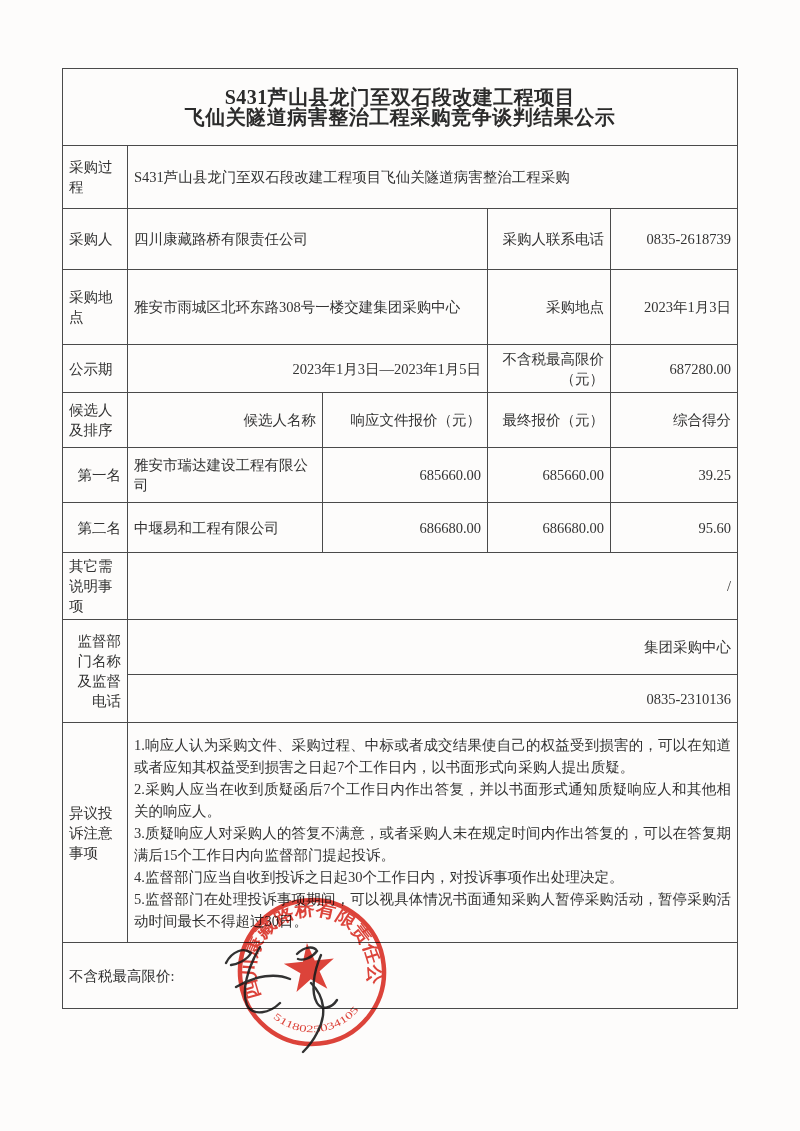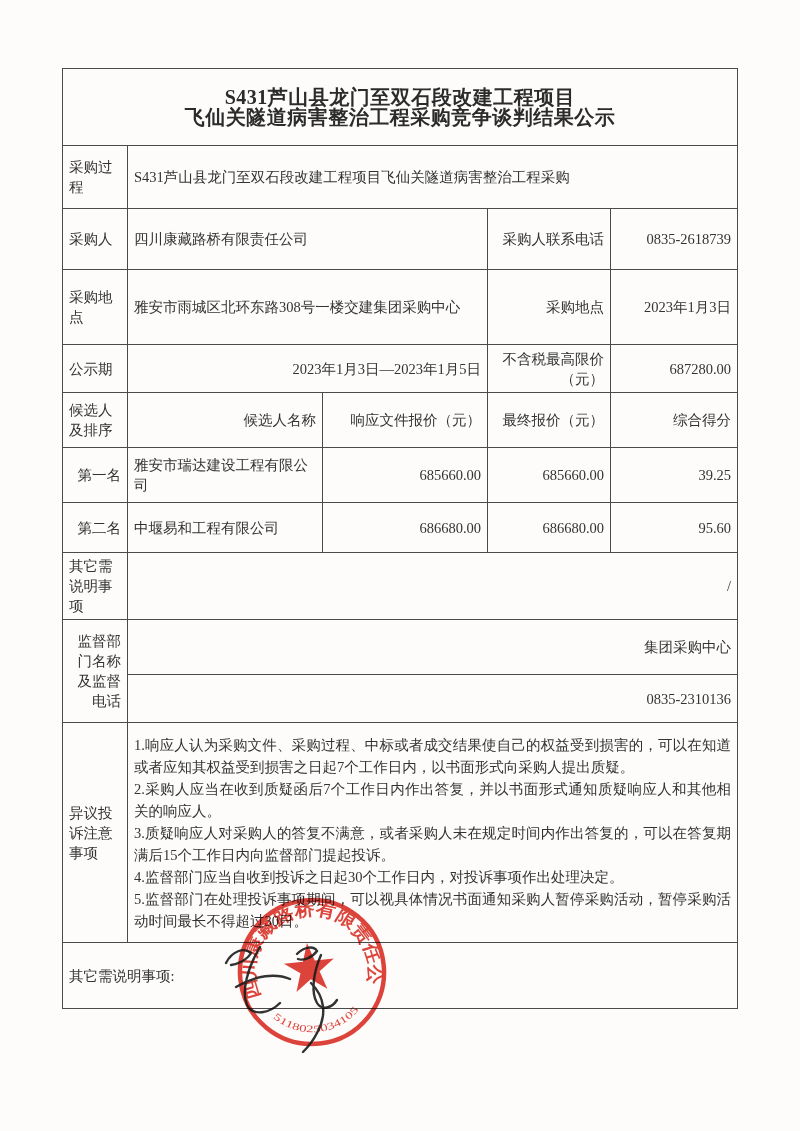--- a/index.html
+++ b/index.html
@@ -133,21 +133,21 @@
         <div>1.响应人认为采购文件、采购过程、中标或者成交结果使自己的权益受到损害的，可以在知道或者应知其权益受到损害之日起7个工作日内，以书面形式向采购人提出质疑。</div>
         <div>2.采购人应当在收到质疑函后7个工作日内作出答复，并以书面形式通知质疑响应人和其他相关的响应人。</div>
         <div>3.质疑响应人对采购人的答复不满意，或者采购人未在规定时间内作出答复的，可以在答复期满后15个工作日内向监督部门提起投诉。</div>
         <div>4.监督部门应当自收到投诉之日起30个工作日内，对投诉事项作出处理决定。</div>
         <div>5.监督部门在处理投诉事项期间，可以视具体情况书面通知采购人暂停采购活动，暂停采购活动时间最长不得超过30日。</div>
       </td>
     </tr>
 
     <tr style="height:66px">
       <td colspan="5" class="sig-cell">
-        <span>其它需说明事项:</span>
+        <span>不含税最高限价:</span>
       </td>
     </tr>
   </tbody>
     </table>
 
   <svg class="overlay" viewBox="0 0 260 230">
     <g transform="rotate(-6 112 117)" opacity="0.92">
       <circle cx="112" cy="117" r="72" fill="none" stroke="#dc352b" stroke-width="4.5"></circle>
       <polygon transform="translate(110,114) scale(0.88)" points="0,-30 6.76,-9.3 28.53,-9.27 10.94,3.55 17.63,24.27 0,11.5 -17.63,24.27 -10.94,3.55 -28.53,-9.27 -6.76,-9.3" fill="#dc352b"></polygon>
       <defs>

